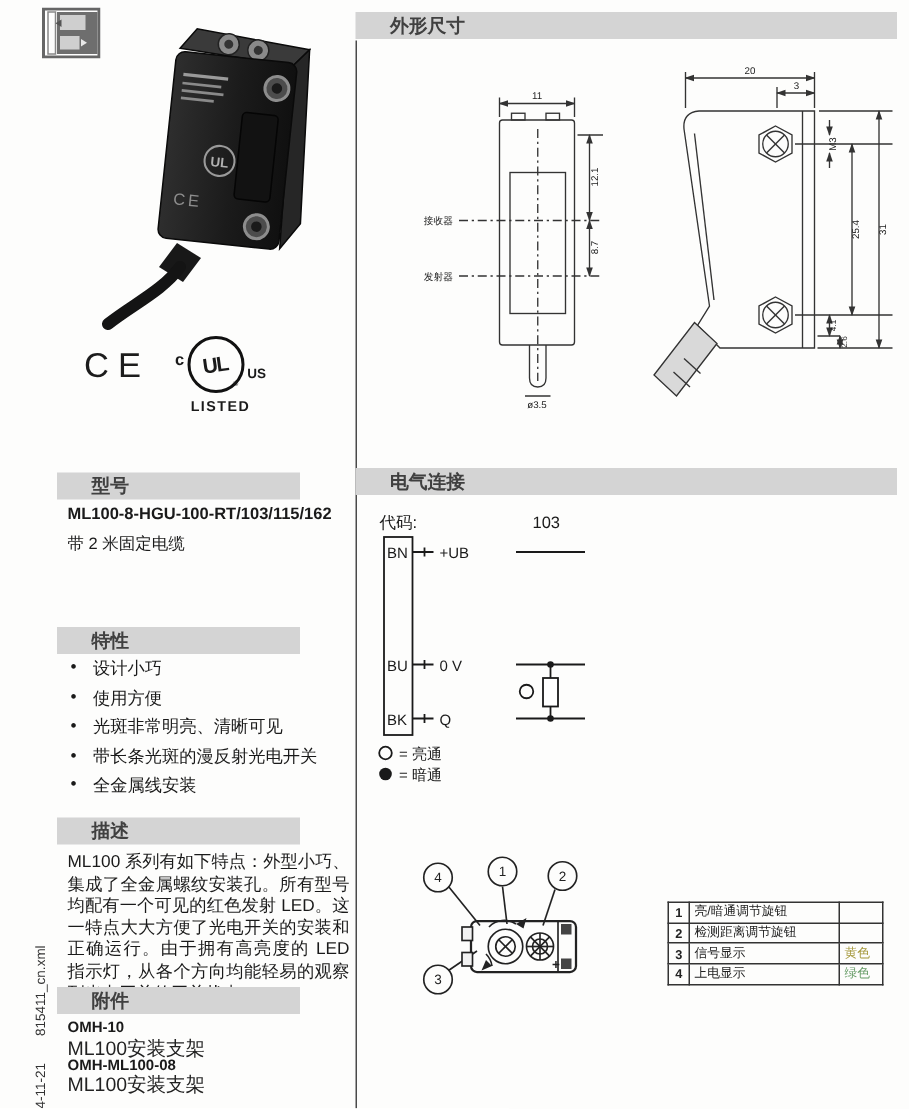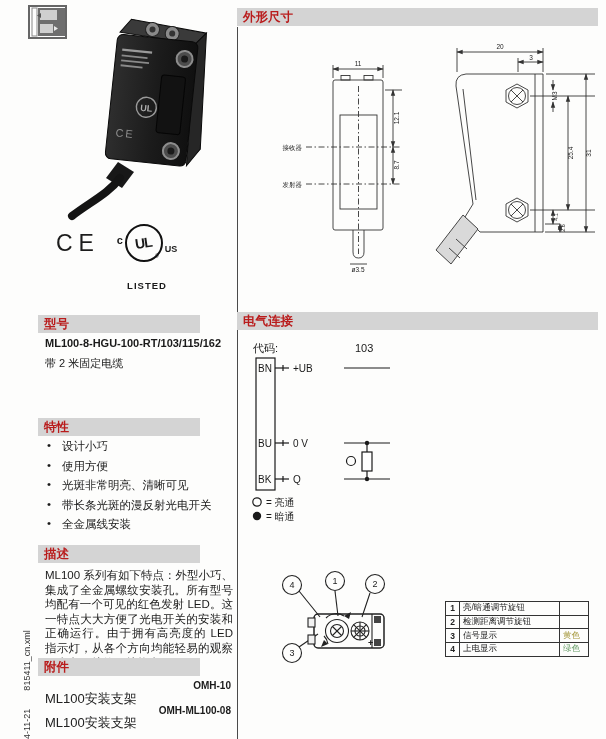--- a/index.html
+++ b/index.html
@@ -1,47 +1,47 @@
 <!DOCTYPE html>
 <html><head>
 <meta charset="utf-8">
 <style>
   html,body{margin:0;padding:0;background:#ffffff;}
   #page{position:relative;width:606px;height:739px;background:#fdfdfc;overflow:hidden;
         font-family:"Liberation Sans","DejaVu Sans",sans-serif;color:#1a1a1a;}
   .abs{position:absolute;}
-  .bar{position:absolute;height:18px;background:#d4d4d4;color:#b91c1c;font-weight:bold;
-       font-size:12.5px;line-height:18px;padding-left:6px;box-sizing:border-box;}
+  .bar{position:absolute;height:18px;background:#d4d4d4;color:#404040;font-weight:bold;
+       font-size:12.5px;line-height:18px;padding-left:23px;box-sizing:border-box;}
   .bar-left{left:38px;width:162px;}
   .bar-right{left:237px;width:361px;}
   .vline{position:absolute;left:237px;top:27px;width:1px;height:712px;background:#4a4a4a;}
   .model-number{position:absolute;left:45px;top:337px;width:186px;font-size:11px;font-weight:bold;}
   .model-lines{position:absolute;left:45px;top:357px;width:186px;font-size:11px;line-height:13px;}
   .features-list{position:absolute;left:45px;top:440px;width:186px;font-size:11.5px;
                  list-style:none;margin:0;padding:0;}
   .features-list li{position:relative;padding-left:17px;margin-bottom:7.5px;line-height:12px;}
   .features-list li .dot{position:absolute;left:2px;top:-1px;}
   .desc-par{position:absolute;left:45px;top:568px;width:188px;font-size:11.5px;line-height:14.6px;
             text-align:justify;}
   .acc-block{position:absolute;left:45px;top:680px;width:186px;}
-  .acc-model{font-size:10px;font-weight:bold;line-height:12.5px;text-align:right;}
+  .acc-model{font-size:10px;font-weight:bold;line-height:12.5px;}
   .acc-desc{font-size:13px;line-height:12px;color:#222;}
   .side-text{position:absolute;left:-51px;top:667px;width:160px;height:14px;
              transform:rotate(-90deg);font-size:9px;color:#333;white-space:nowrap;
              display:flex;gap:18px;justify-content:flex-start;}
   .ce-mark{position:absolute;left:56px;top:230px;font-size:23px;letter-spacing:6px;color:#1c1c1c;}
   .ul-mark{position:absolute;left:108px;top:224px;width:78px;text-align:center;}
   .ul-row{display:flex;align-items:center;justify-content:center;gap:2px;}
   .ul-c{font-size:11px;font-weight:bold;align-self:flex-start;margin-top:10px;}
   .ul-circle{width:34px;height:34px;border:2.5px solid #111;border-radius:50%;
              display:flex;align-items:center;justify-content:center;position:relative;}
   .ul-core{font-weight:bold;font-size:14px;transform:rotate(-8deg);letter-spacing:-1px;}
   .ul-reg{position:absolute;right:2px;bottom:1px;font-size:5px;}
   .ul-us{font-size:9px;font-weight:bold;align-self:flex-end;margin-bottom:8px;}
-  .ul-listed{font-size:9.5px;font-weight:bold;letter-spacing:1px;margin-top:18px;}
+  .ul-listed{font-size:9.5px;font-weight:bold;letter-spacing:1px;margin-top:4px;}
   table.ind-table{position:absolute;left:445px;top:601px;border-collapse:collapse;
                   font-size:8.5px;color:#222;}
   table.ind-table td{border:0.8px solid #333;height:13.7px;padding:0 3px;box-sizing:border-box;}
   td.num{width:14px;text-align:center;font-weight:600;padding:0;}
   td.dsc{width:100px;}
   td.clr{width:29px;}
   svg text{font-family:"Liberation Sans","DejaVu Sans",sans-serif;}
 </style>
 </head>
 <body>

